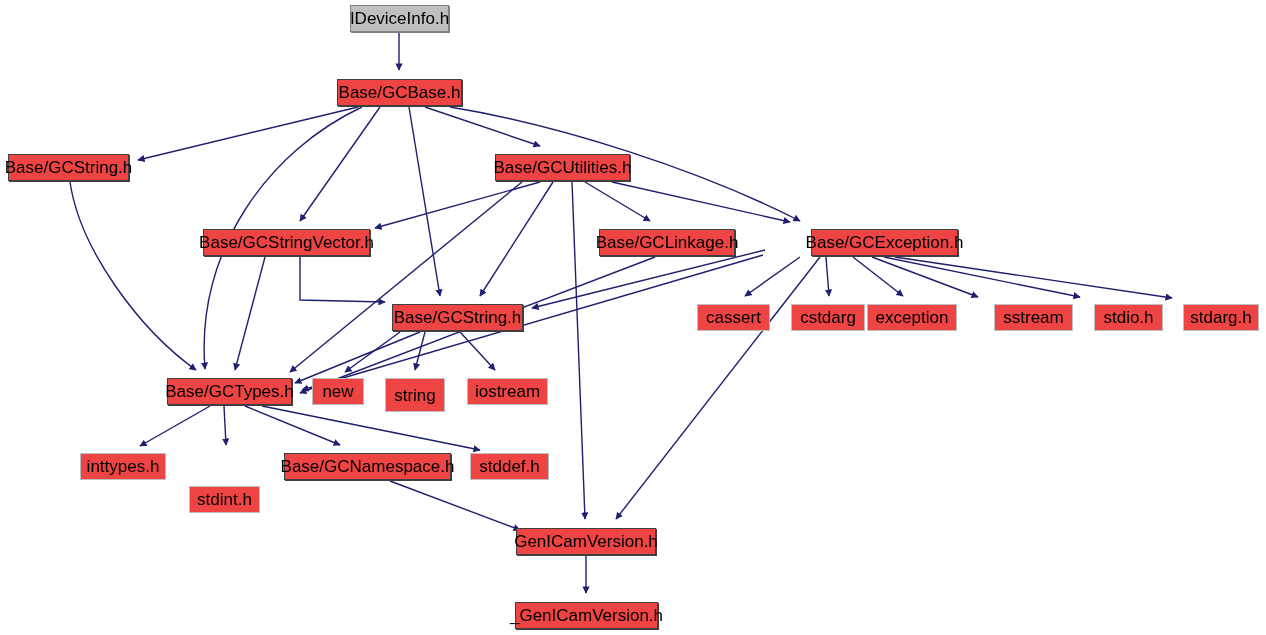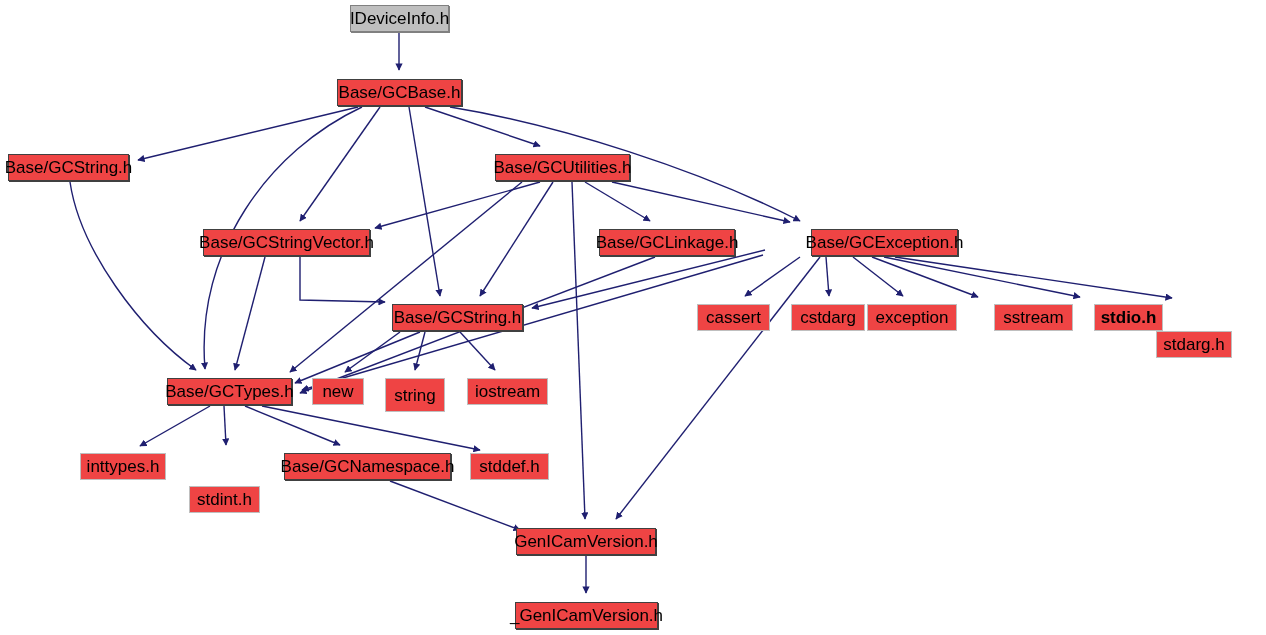--- a/index.html
+++ b/index.html
@@ -93,24 +93,24 @@
       </div>
       <div class="node system" style="left: 791px; top: 304px; width: 74px; height: 27px;">
         <span class="node-label">cstdarg</span>
       </div>
       <div class="node system" style="left: 867px; top: 304px; width: 90px; height: 27px;">
         <span class="node-label">exception</span>
       </div>
       <div class="node system" style="left: 994px; top: 304px; width: 79px; height: 27px;">
         <span class="node-label">sstream</span>
       </div>
-      <div class="node system" style="left: 1094px; top: 304px; width: 69px; height: 27px; font-weight: bold;">
+      <div class="node system" style="left: 1094px; top: 304px; width: 69px; height: 27px;">
         <span class="node-label">stdio.h</span>
       </div>
-      <div class="node system" style="left: 1156px; top: 304px; width: 76px; height: 27px; margin-top: 27px;">
+      <div class="node system" style="left: 1183px; top: 304px; width: 76px; height: 27px;">
         <span class="node-label">stdarg.h</span>
       </div>
       <div class="node project" style="left: 167px; top: 378px; width: 125px; height: 27px;">
         <span class="node-label">Base/GCTypes.h</span>
       </div>
       <div class="node system" style="left: 312px; top: 378px; width: 52px; height: 27px;">
         <span class="node-label">new</span>
       </div>
       <div class="node system" style="left: 385px; top: 378px; width: 60px; height: 34px;">
         <span class="node-label">string</span>

